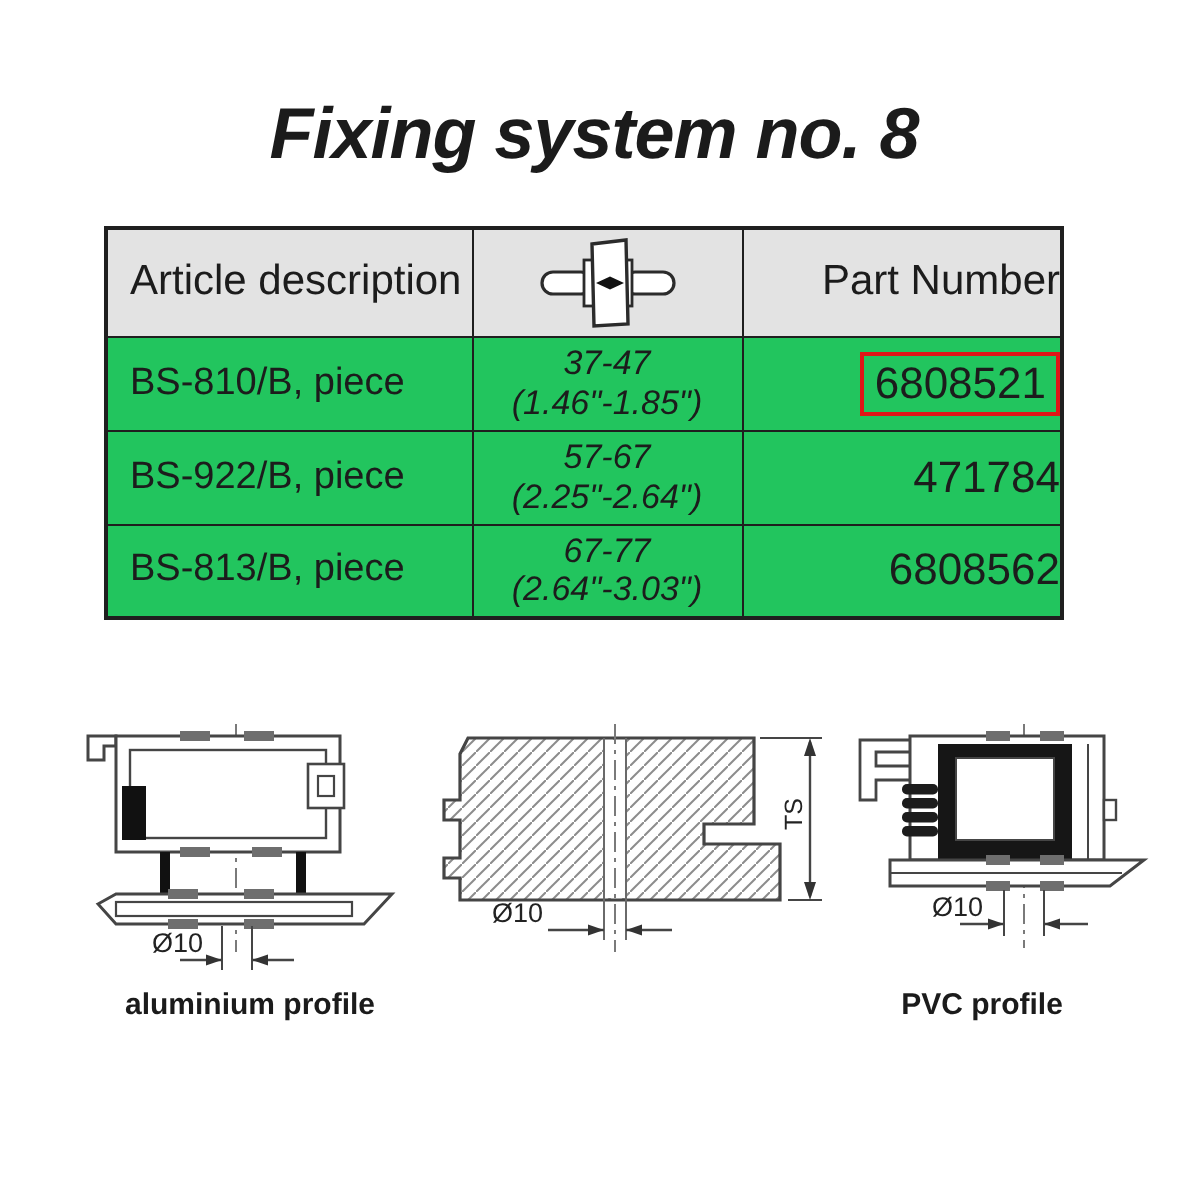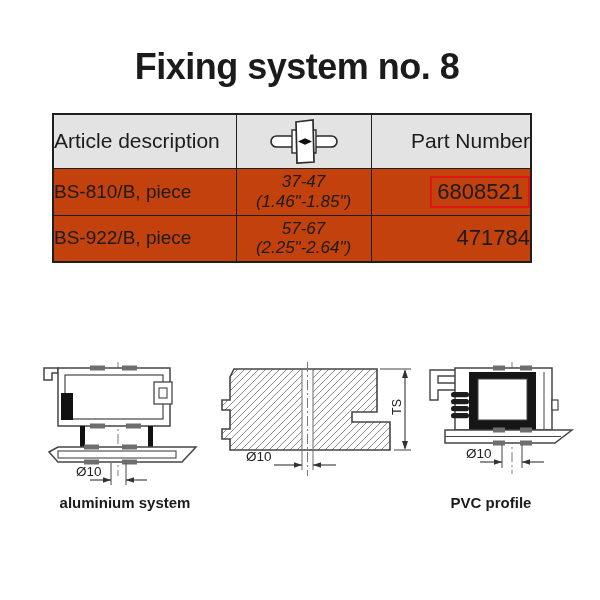--- a/index.html
+++ b/index.html
@@ -1,31 +1,31 @@
 <!DOCTYPE html>
 <html><head>
 <meta charset="utf-8">
 <style>
   * { margin:0; padding:0; box-sizing:border-box; }
   html, body { width:600px; height:600px; background:#ffffff;
                font-family:"Liberation Sans", sans-serif; color:#1c1c1c; }
   .page { position:relative; width:600px; height:600px; background:#fff; overflow:hidden; }
 
   .title { position:absolute; left:0; top:46px; width:594px; text-align:center;
-           font-size:36px; font-weight:700; letter-spacing:-0.5px; color:#1b1b1b; }
+           font-size:36px; font-weight:700; letter-spacing:-0.5px; color:#1b1b1b;font-style:italic; }
 
   table.spec-table { position:absolute; left:52px; top:113px; width:456px;
                      border-collapse:collapse; table-layout:fixed;
                      border:2px solid #1f1f1f; }
   .spec-table th, .spec-table td { border:1.5px solid #1f1f1f; vertical-align:middle; }
-  .c1 { width:183px; text-align:left; }
+  .c1 { width:183px; text-align:left; padding-left:11px; }
   .c2 { width:135px; text-align:center;font-style:italic; }
   .c3 { width:160px; text-align:right; }
   .spec-table thead tr { height:54px; background:#e3e3e3; }
-  .spec-table tbody tr { height:47px; background:#c2410c; }
+  .spec-table tbody tr { height:47px; background:#22c55e; }
   .spec-table th { font-weight:400; font-size:21px; }
   td.c1 { font-size:19px; }
   td.c2 { font-size:17px; line-height:1.12; }
   td.c3 { font-size:22px; }
   .range-icon-svg { display:block; margin:0 auto; }
   .part-highlight { display:inline-block; border:2px solid #e01616; padding:1px 5px; }
 
   .diagram { position:absolute; }
   .diagram-label { position:absolute; top:494px; font-size:15px; font-weight:700;
                    text-align:center; color:#1b1b1b; }
@@ -71,20 +71,28 @@
           <span class="part-highlight">6808521</span>
         </td>
       </tr>
       <tr>
         <td class="c1">BS-922/B, piece</td>
         <td class="c2">
           <div>57-67</div>
           <div>(2.25"-2.64")</div>
         </td>
         <td class="c3">471784</td>
+      </tr>
+      <tr>
+        <td class="c1">BS-813/B, piece</td>
+        <td class="c2">
+          <div>67-77</div>
+          <div>(2.64"-3.03")</div>
+        </td>
+        <td class="c3">6808562</td>
       </tr>
     </tbody>
   </table>
 
   <svg class="diagram" style="left:38px; top:362px;" width="175" height="130" viewBox="0 0 175 130">
     <line x1="80" y1="0" x2="80" y2="114" stroke="#7a7a7a" stroke-width="1" stroke-dasharray="10 3 2 3"></line>
     <path d="M 20,11 L 20,6 L 6,6 L 6,18 L 14,18 L 14,11 Z" fill="#fff" stroke="#454545" stroke-width="1.5"></path>
     <rect x="20" y="6" width="112" height="58" fill="#fff" stroke="#454545" stroke-width="1.5"></rect>
     <rect x="27" y="13" width="98" height="44" fill="none" stroke="#454545" stroke-width="1.2"></rect>
     <rect x="116" y="20" width="18" height="22" fill="#fff" stroke="#454545" stroke-width="1.3"></rect>
@@ -163,16 +171,16 @@
     </g>
     <line x1="82" y1="83" x2="82" y2="106" stroke="#454545" stroke-width="1"></line>
     <line x1="102" y1="83" x2="102" y2="106" stroke="#454545" stroke-width="1"></line>
     <line x1="60" y1="100" x2="82" y2="100" stroke="#454545" stroke-width="1.2"></line>
     <line x1="102" y1="100" x2="124" y2="100" stroke="#454545" stroke-width="1.2"></line>
     <path d="M 82,100 l -8,-2.8 v 5.6 Z" fill="#333"></path>
     <path d="M 102,100 l 8,-2.8 v 5.6 Z" fill="#333"></path>
     <text x="46" y="96" font-size="13.5">Ø10</text>
   </svg>
 
-  <div class="diagram-label lbl-alu">aluminium system</div>
+  <div class="diagram-label lbl-alu">aluminium profile</div>
   <div class="diagram-label lbl-pvc">PVC profile</div>
 
 </div>
 
 </body></html>

